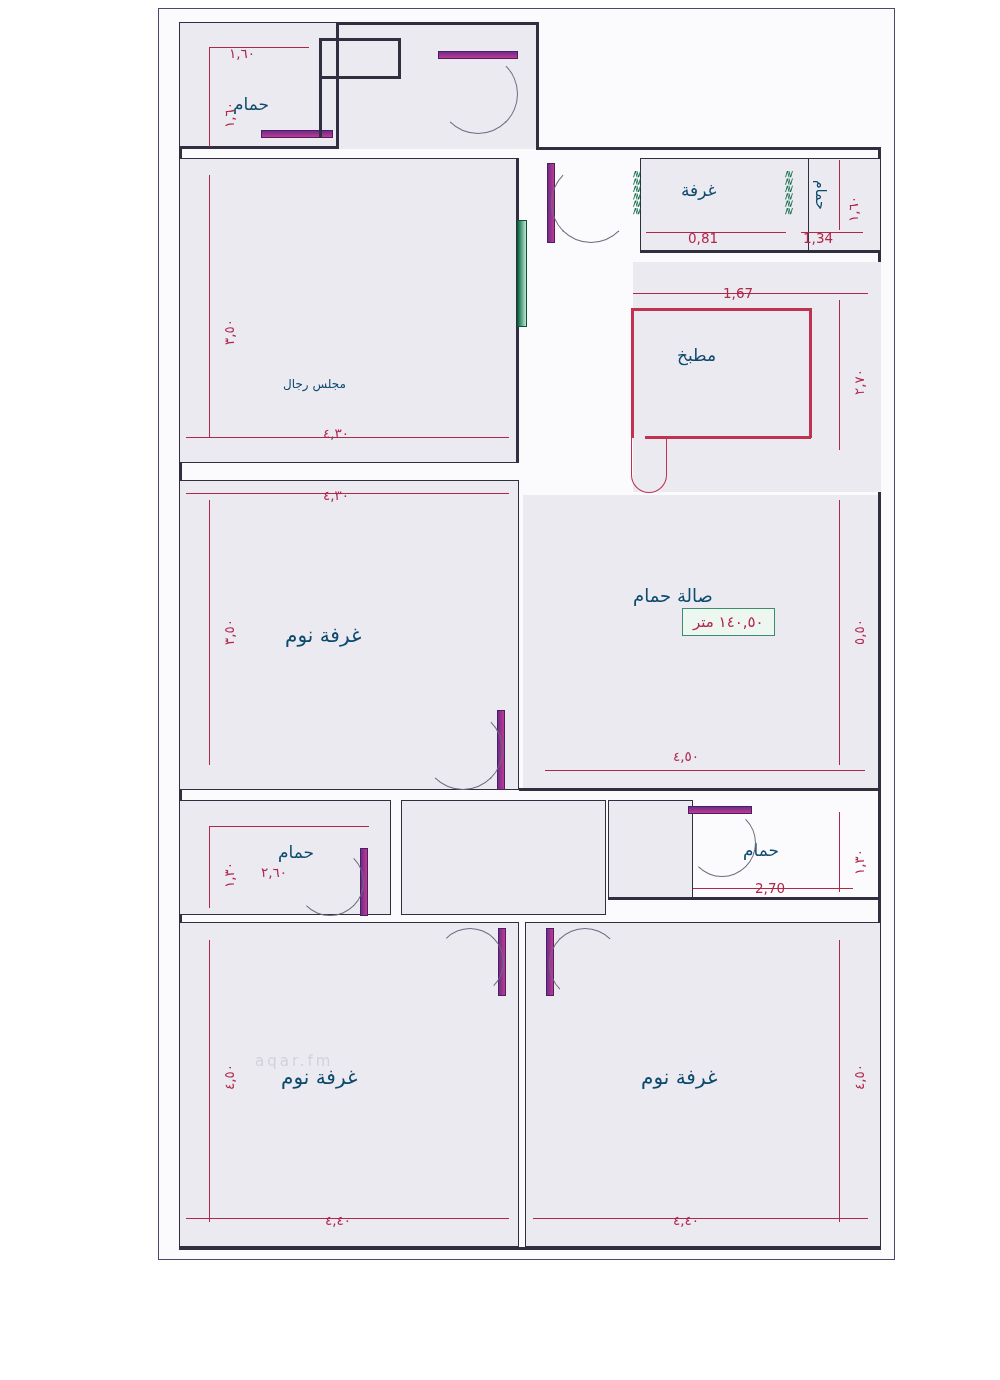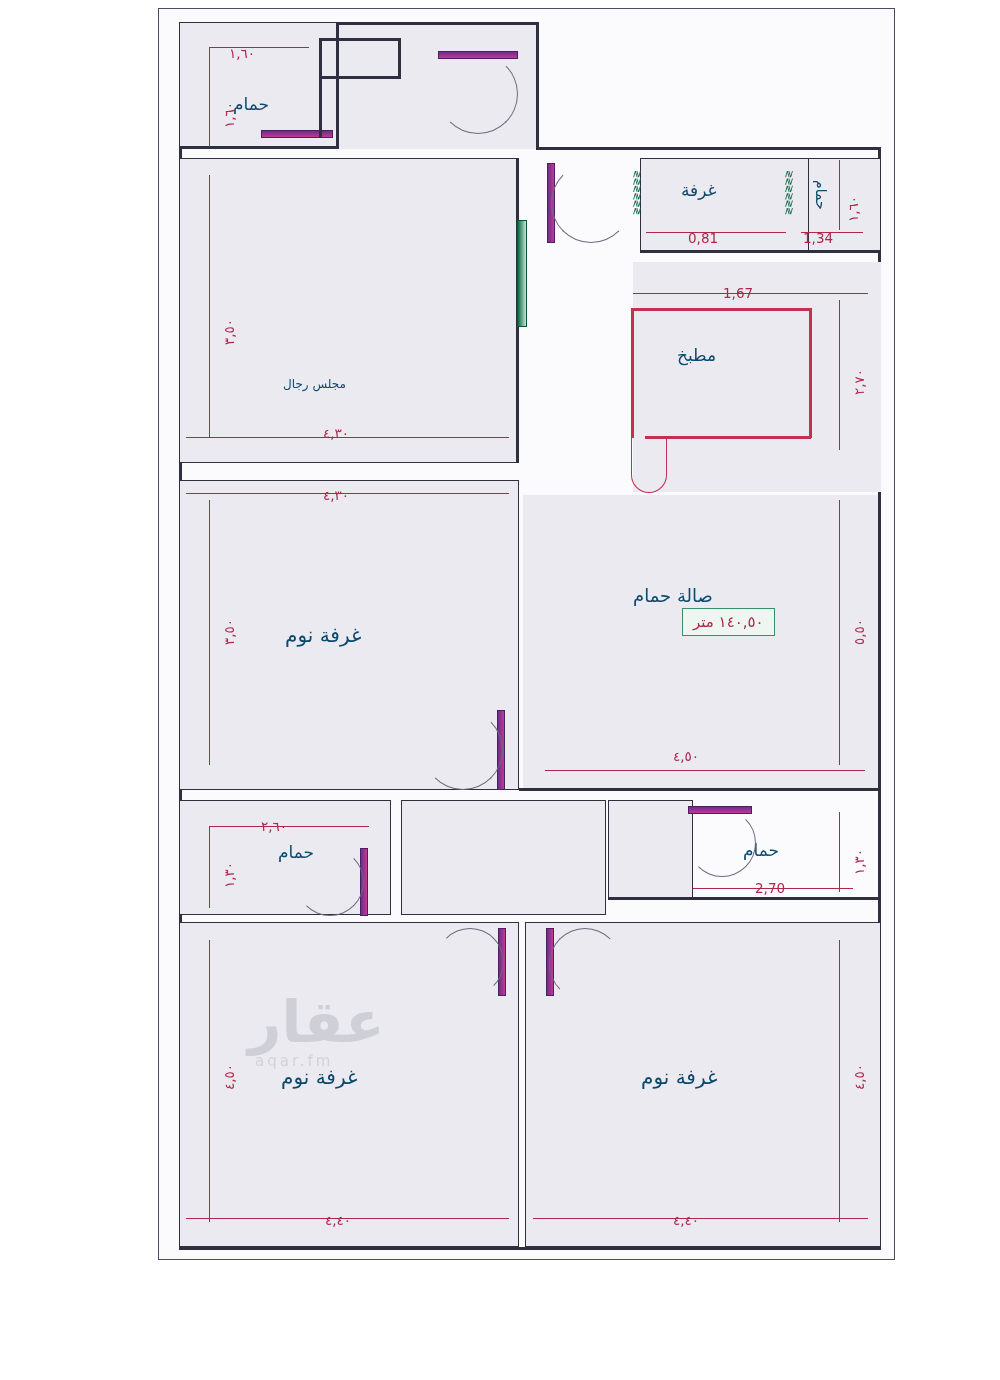--- a/index.html
+++ b/index.html
@@ -279,35 +279,34 @@
     <div class="dimline-v" style="left:176px; top:500px; height:265px;"></div>
     <div class="dim vert" style="left:188px; top:645px;">٣,٥٠</div>
 
     <div class="dimline-h" style="left:512px; top:770px; width:320px;"></div>
     <div class="dim" style="left:640px; top:748px;">٤,٥٠</div>
 
     <div class="dimline-v" style="left:806px; top:500px; height:265px;"></div>
     <div class="dim vert" style="left:818px; top:645px;">٥,٥٠</div>
 
     <div class="dimline-h" style="left:176px; top:826px; width:160px;"></div>
-    <div class="dim" style="left:228px; top:818px;">٢,٦٠</div>
+    <div class="dim" style="left:228px; top:864px;">٢,٦٠</div>
     <div class="dimline-v" style="left:176px; top:826px; height:82px;"></div>
     <div class="dim vert" style="left:188px; top:888px;">١,٣٠</div>
 
     <div class="dimline-h" style="left:660px; top:888px; width:160px;"></div>
     <div class="dim" style="left:722px; top:880px;">2,70</div>
     <div class="dimline-v" style="left:806px; top:812px; height:80px;"></div>
     <div class="dim vert" style="left:818px; top:875px;">١,٣٠</div>
 
     <div class="dimline-h" style="left:153px; top:1218px; width:323px;"></div>
     <div class="dim" style="left:292px; top:1212px;">٤,٤٠</div>
     <div class="dimline-v" style="left:176px; top:940px; height:282px;"></div>
     <div class="dim vert" style="left:188px; top:1090px;">٤,٥٠</div>
 
     <div class="dimline-h" style="left:500px; top:1218px; width:335px;"></div>
     <div class="dim" style="left:640px; top:1212px;">٤,٤٠</div>
     <div class="dimline-v" style="left:806px; top:940px; height:282px;"></div>
     <div class="dim vert" style="left:818px; top:1090px;">٤,٥٠</div>
 
-    <div class="watermark" style="left:215px; top:988px;">عقار</div>
     <div class="watermark-sub" style="left:222px; top:1052px;">aqar.fm</div>
   </div>
 </div>
 
 </body></html>

